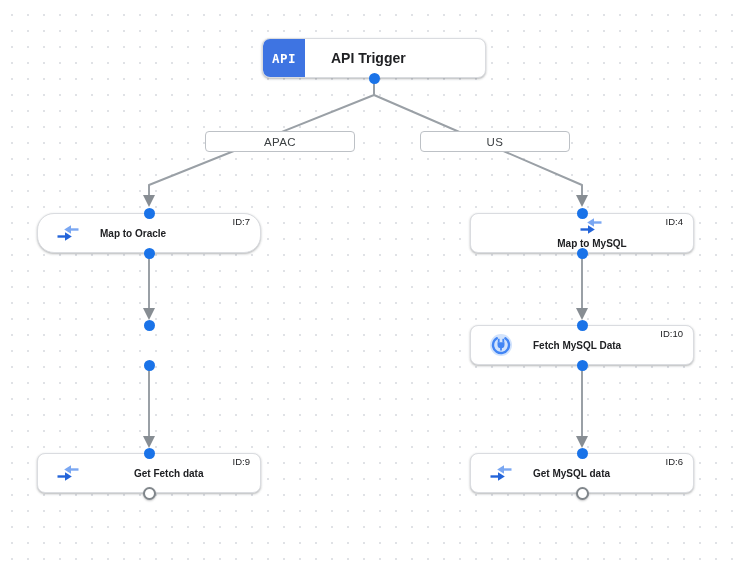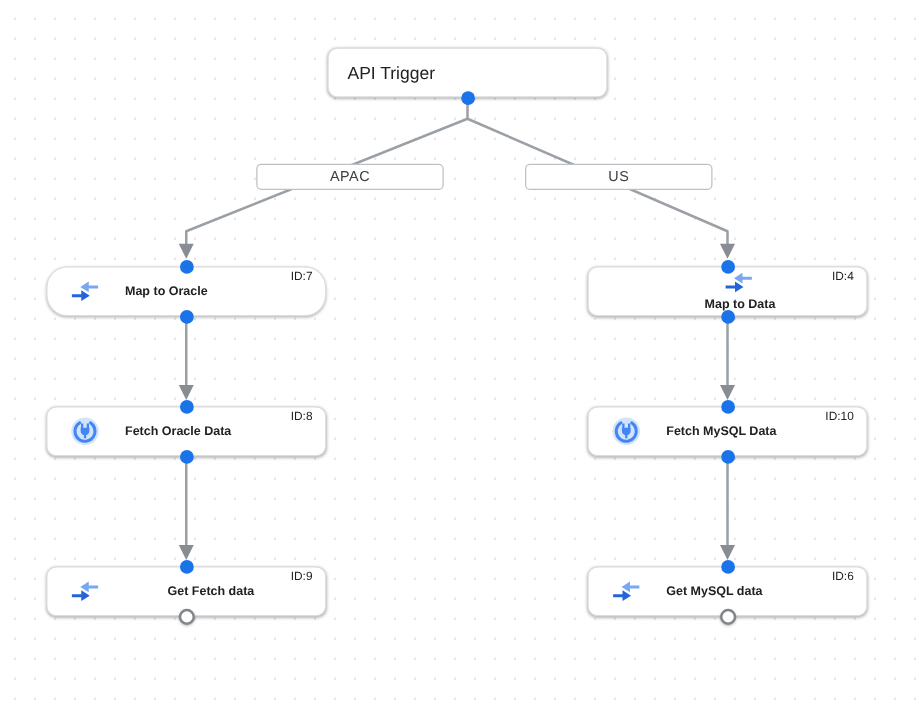--- a/index.html
+++ b/index.html
@@ -26,21 +26,21 @@
     box-shadow:0 1px 2px rgba(60,64,67,.28),0 1px 3px rgba(60,64,67,.12);
     display:flex;align-items:center;cursor:pointer;
   }
   .trigger-node{left:262px;top:38px;padding:0;overflow:hidden;}
   .trigger-badge{
     width:42px;height:40px;flex:0 0 42px;background:#3e74e2;
     border-radius:7px 0 0 7px;display:flex;align-items:center;justify-content:center;
     color:#ffffff;font-family:"DejaVu Sans Mono","Liberation Mono",monospace;
     font-weight:bold;font-size:12.5px;letter-spacing:0.5px;
   }
-  .trigger-label{margin-left:15px;font-size:14px;font-weight:normal;color:#202124;}
+  .trigger-label{margin-left:26px;font-size:14px;font-weight:bold;color:#202124;}
 
   #node-map-oracle  {left:37px;  top:213px;border-radius:17px;}
   #node-fetch-oracle{left:37px;  top:325px;}
   #node-get-oracle  {left:37px;  top:453px;gap:34px;}
   #node-map-mysql   {left:470px; top:213px;flex-direction:column;}
   #node-fetch-mysql {left:470px; top:325px;}
   #node-get-mysql   {left:470px; top:453px;}
 
   .node-icon{margin-left:18px;width:24px;height:24px;flex:0 0 24px;}
   .node-label{margin-left:20px;font-size:10px;font-weight:bold;color:#202124;white-space:nowrap;}
@@ -99,20 +99,21 @@
     <line class="edge" x1="149" y1="365" x2="149" y2="438"></line>
     <polygon class="arrowhead" points="143,436 155,436 149,448"></polygon>
 
     <line class="edge" x1="582" y1="253" x2="582" y2="310"></line>
     <polygon class="arrowhead" points="576,308 588,308 582,320"></polygon>
     <line class="edge" x1="582" y1="365" x2="582" y2="438"></line>
     <polygon class="arrowhead" points="576,436 588,436 582,448"></polygon>
   </svg>
 
   <div class="node trigger-node">
+    <div class="trigger-badge">API</div>
     <span class="trigger-label">API Trigger</span>
   </div>
 
   <div class="branch-label" id="branch-us">
     <span>US</span>
   </div>
   <div class="branch-label" id="branch-apac">
     <span>APAC</span>
   </div>
 
@@ -120,53 +121,41 @@
     <span class="node-id">ID:7</span>
     <svg class="node-icon" viewBox="0 0 24 24">
       <line x1="1.5" y1="15.5" x2="9.5" y2="15.5" stroke="#2364d9" stroke-width="2.4"></line>
       <polygon points="9,11.2 15.8,15.5 9,19.8" fill="#2364d9"></polygon>
       <line x1="22.5" y1="8.5" x2="14.5" y2="8.5" stroke="#7aa7f2" stroke-width="2.4"></line>
       <polygon points="15,4.2 8.2,8.5 15,12.8" fill="#7aa7f2"></polygon>
     </svg>
     <span class="node-label">Map to Oracle</span>
   </div>
 
-  <div class="node" id="node-fetch-oracle">
-    <span class="node-id">ID:8</span>
-    <svg class="node-icon" viewBox="0 0 24 24">
-      <circle cx="12" cy="12" r="11" fill="#d2e3fc"></circle>
-      <circle cx="12" cy="12" r="8" fill="none" stroke="#4285f4" stroke-width="2.4" stroke-dasharray="41 9.3" transform="rotate(-57 12 12)" stroke-linecap="round"></circle>
-      <line x1="9.7" y1="5.8" x2="9.7" y2="9.4" stroke="#4285f4" stroke-width="1.8"></line>
-      <line x1="14.3" y1="5.8" x2="14.3" y2="9.4" stroke="#4285f4" stroke-width="1.8"></line>
-      <path d="M8.5 9.2 h7 v2.5 a3.5 3.5 0 0 1 -7 0 z" fill="#4285f4"></path>
-      <line x1="12" y1="14.8" x2="12" y2="17.6" stroke="#4285f4" stroke-width="1.8"></line>
-    </svg>
-    <span class="node-label">Fetch Oracle Data</span>
-  </div>
 
   <div class="node" id="node-get-oracle">
     <span class="node-id">ID:9</span>
     <svg class="node-icon" viewBox="0 0 24 24">
       <line x1="1.5" y1="15.5" x2="9.5" y2="15.5" stroke="#2364d9" stroke-width="2.4"></line>
       <polygon points="9,11.2 15.8,15.5 9,19.8" fill="#2364d9"></polygon>
       <line x1="22.5" y1="8.5" x2="14.5" y2="8.5" stroke="#7aa7f2" stroke-width="2.4"></line>
       <polygon points="15,4.2 8.2,8.5 15,12.8" fill="#7aa7f2"></polygon>
     </svg>
     <span class="node-label">Get Fetch data</span>
   </div>
 
   <div class="node" id="node-map-mysql">
     <span class="node-id">ID:4</span>
     <svg class="node-icon" viewBox="0 0 24 24">
       <line x1="1.5" y1="15.5" x2="9.5" y2="15.5" stroke="#2364d9" stroke-width="2.4"></line>
       <polygon points="9,11.2 15.8,15.5 9,19.8" fill="#2364d9"></polygon>
       <line x1="22.5" y1="8.5" x2="14.5" y2="8.5" stroke="#7aa7f2" stroke-width="2.4"></line>
       <polygon points="15,4.2 8.2,8.5 15,12.8" fill="#7aa7f2"></polygon>
     </svg>
-    <span class="node-label">Map to Data</span>
+    <span class="node-label">Map to MySQL</span>
   </div>
 
   <div class="node" id="node-fetch-mysql">
     <span class="node-id">ID:10</span>
     <svg class="node-icon" viewBox="0 0 24 24">
       <circle cx="12" cy="12" r="11" fill="#d2e3fc"></circle>
       <circle cx="12" cy="12" r="8" fill="none" stroke="#4285f4" stroke-width="2.4" stroke-dasharray="41 9.3" transform="rotate(-57 12 12)" stroke-linecap="round"></circle>
       <line x1="9.7" y1="5.8" x2="9.7" y2="9.4" stroke="#4285f4" stroke-width="1.8"></line>
       <line x1="14.3" y1="5.8" x2="14.3" y2="9.4" stroke="#4285f4" stroke-width="1.8"></line>
       <path d="M8.5 9.2 h7 v2.5 a3.5 3.5 0 0 1 -7 0 z" fill="#4285f4"></path>

